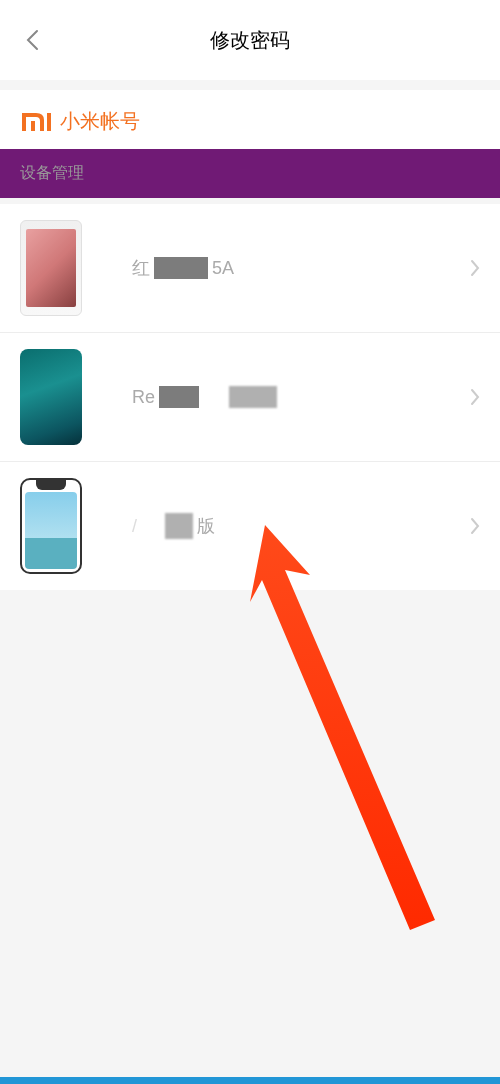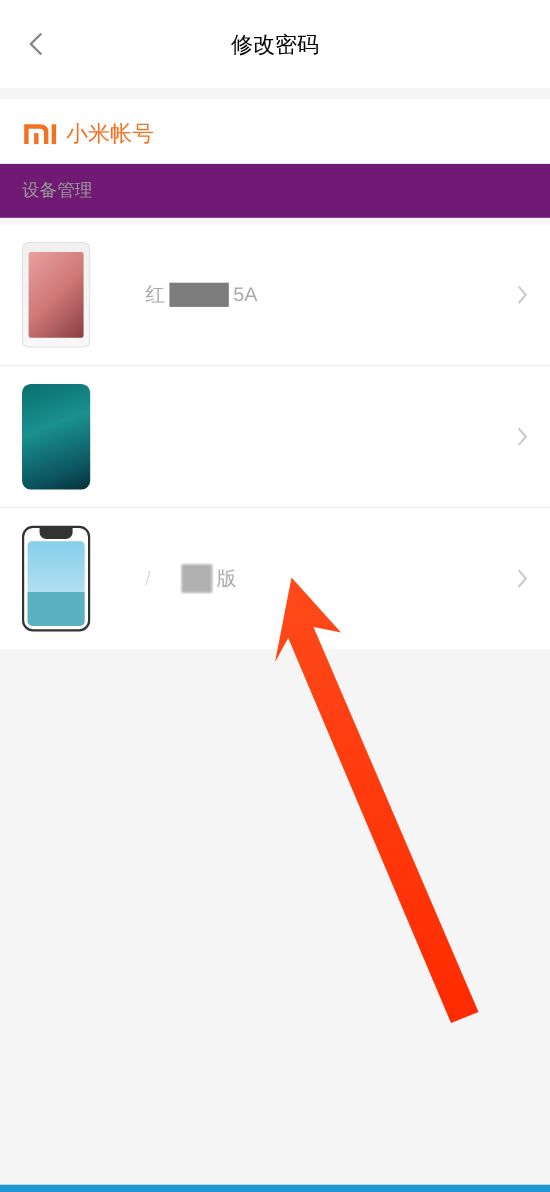--- a/index.html
+++ b/index.html
@@ -185,20 +185,26 @@
       <span class="censor" style="width:54px"></span>
       <span class="device-text">5A</span>
     </div>
     <svg class="chevron-right" width="10" height="18" viewBox="0 0 10 18">
       <polyline points="2,2 8,9 2,16" fill="none" stroke="#ccc" stroke-width="2" stroke-linecap="round"></polyline>
     </svg>
   </div>
 
   <div class="device-item">
     <div class="phone-thumb phone-2"></div>
+    <div class="device-label-wrap">
+      <span class="device-text">Re</span>
+      <span class="censor" style="width:40px"></span>
+      <span style="width:22px;display:inline-block"></span>
+      <span class="censor light" style="width:48px"></span>
+    </div>
     <svg class="chevron-right" width="10" height="18" viewBox="0 0 10 18">
       <polyline points="2,2 8,9 2,16" fill="none" stroke="#ccc" stroke-width="2" stroke-linecap="round"></polyline>
     </svg>
   </div>
 
   <div class="device-item">
     <div class="phone-thumb phone-3"></div>
     <div class="device-label-wrap">
       <span class="device-text" style="opacity:.4">/</span>
       <span style="width:20px;display:inline-block"></span>

